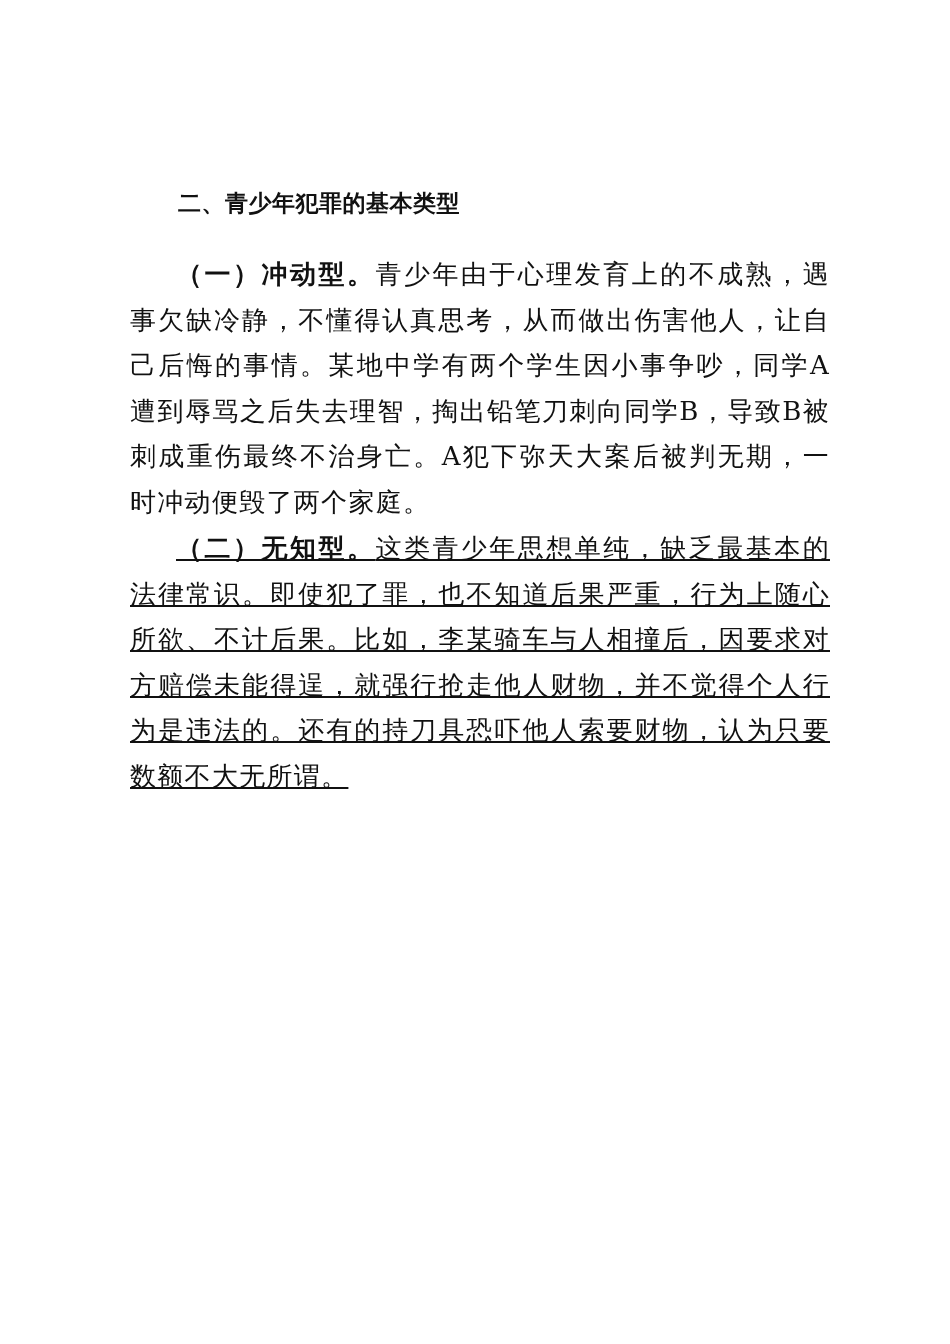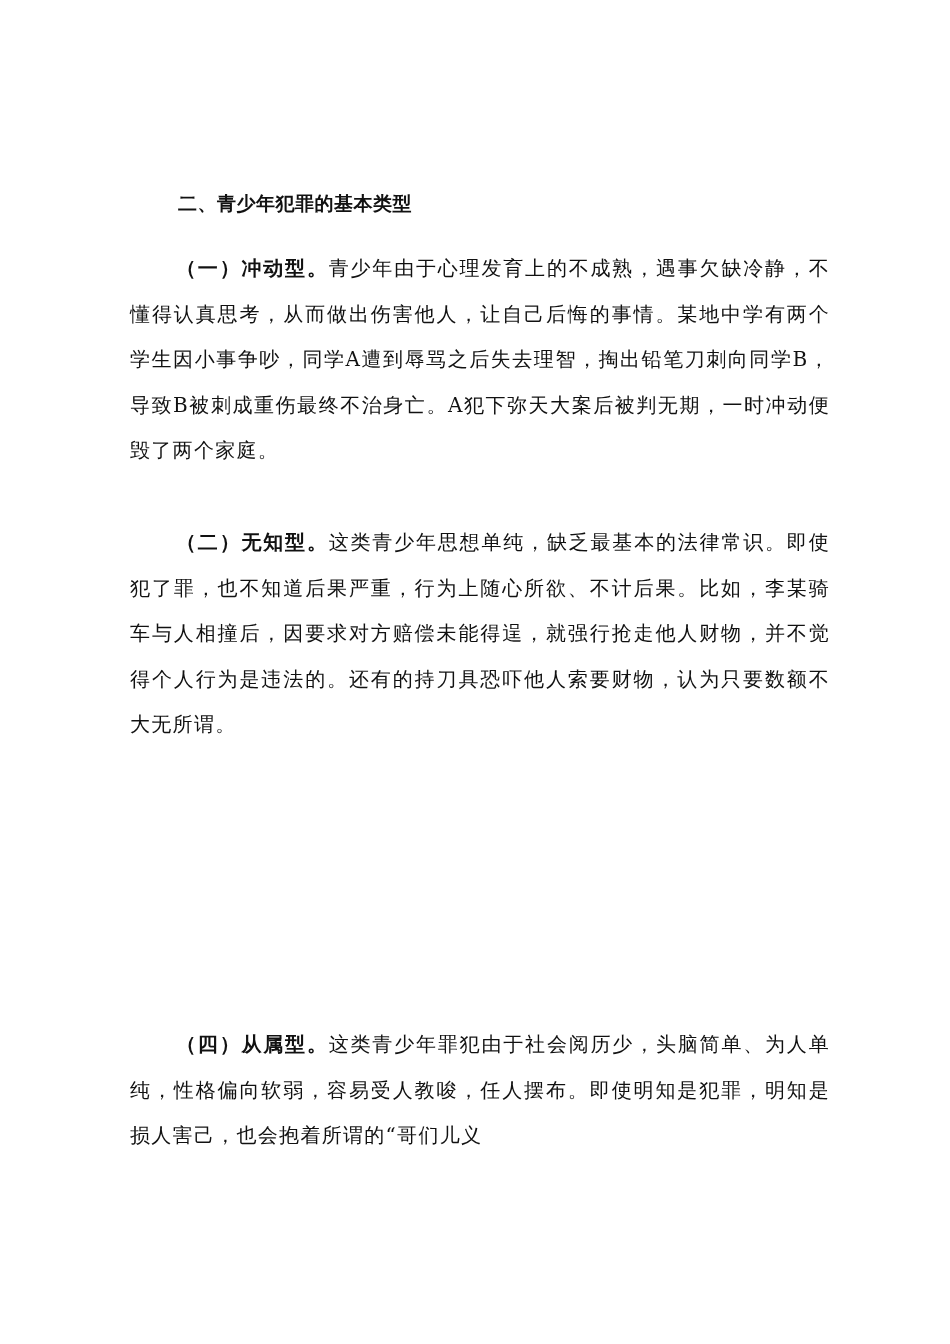--- a/index.html
+++ b/index.html
@@ -1,33 +1,32 @@
 <!DOCTYPE html>
 <html><head>
   <meta charset="utf-8">
   <style>
     html, body { margin: 0; padding: 0; background: #ffffff; }
     body { width: 950px; height: 1344px; position: relative; overflow: hidden;
            font-family: "DejaVu Serif", "Liberation Serif", serif; color: #111; }
     .page { position: absolute; left: 0; top: 0; width: 950px; height: 1344px; background: #fff; }
     .heading { position: absolute; left: 178px; top: 186px; font-family: "DejaVu Sans", "Liberation Sans", sans-serif;
-               font-size: 19px; font-weight: bold; letter-spacing: 0.5px; line-height: 34px; color: #111; }
-    .para { position: absolute; left: 130px; width: 700px; font-size: 20px; line-height: 45.5px;
+               font-size: 23px; font-weight: bold; letter-spacing: 0.5px; line-height: 34px; color: #111; }
+    .para { position: absolute; left: 130px; width: 700px; font-size: 26px; line-height: 45.5px;
             letter-spacing: 1.3px; text-align: justify; text-indent: 46px; color: #111; }
     .para .label { font-weight: bold; }
     #p1 { top: 226px; }
-    #p2 { top: 500px; }
+    #p2 { top: 500px; text-decoration: underline; }
     #p3 { top: 729px; }
     #p4 { top: 1002px; }
   </style>
 </head>
 <body>
 
 <div class="page">
   <div class="heading">二、青少年犯罪的基本类型</div>
 
   <p class="para" id="p1"><span class="label">（一）冲动型。</span><span>青少年由于心理发育上的不成熟，遇事欠缺冷静，不懂得认真思考，从而做出伤害他人，让自己后悔的事情。某地中学有两个学生因小事争吵，同学A遭到辱骂之后失去理智，掏出铅笔刀刺向同学B，导致B被刺成重伤最终不治身亡。A犯下弥天大案后被判无期，一时冲动便毁了两个家庭。</span></p>
 
   <p class="para" id="p2"><span class="label">（二）无知型。</span><span>这类青少年思想单纯，缺乏最基本的法律常识。即使犯了罪，也不知道后果严重，行为上随心所欲、不计后果。比如，李某骑车与人相撞后，因要求对方赔偿未能得逞，就强行抢走他人财物，并不觉得个人行为是违法的。还有的持刀具恐吓他人索要财物，认为只要数额不大无所谓。</span></p>
 
 
-  <p class="para" id="p4"><span class="label">（四）从属型。</span><span>这类青少年罪犯由于社会阅历少，头脑简单、为人单纯，性格偏向软弱，容易受人教唆，任人摆布。即使明知是犯罪，明知是损人害己，也会抱着所谓的“哥们儿义</span></p>
 </div>
 
 </body></html>

